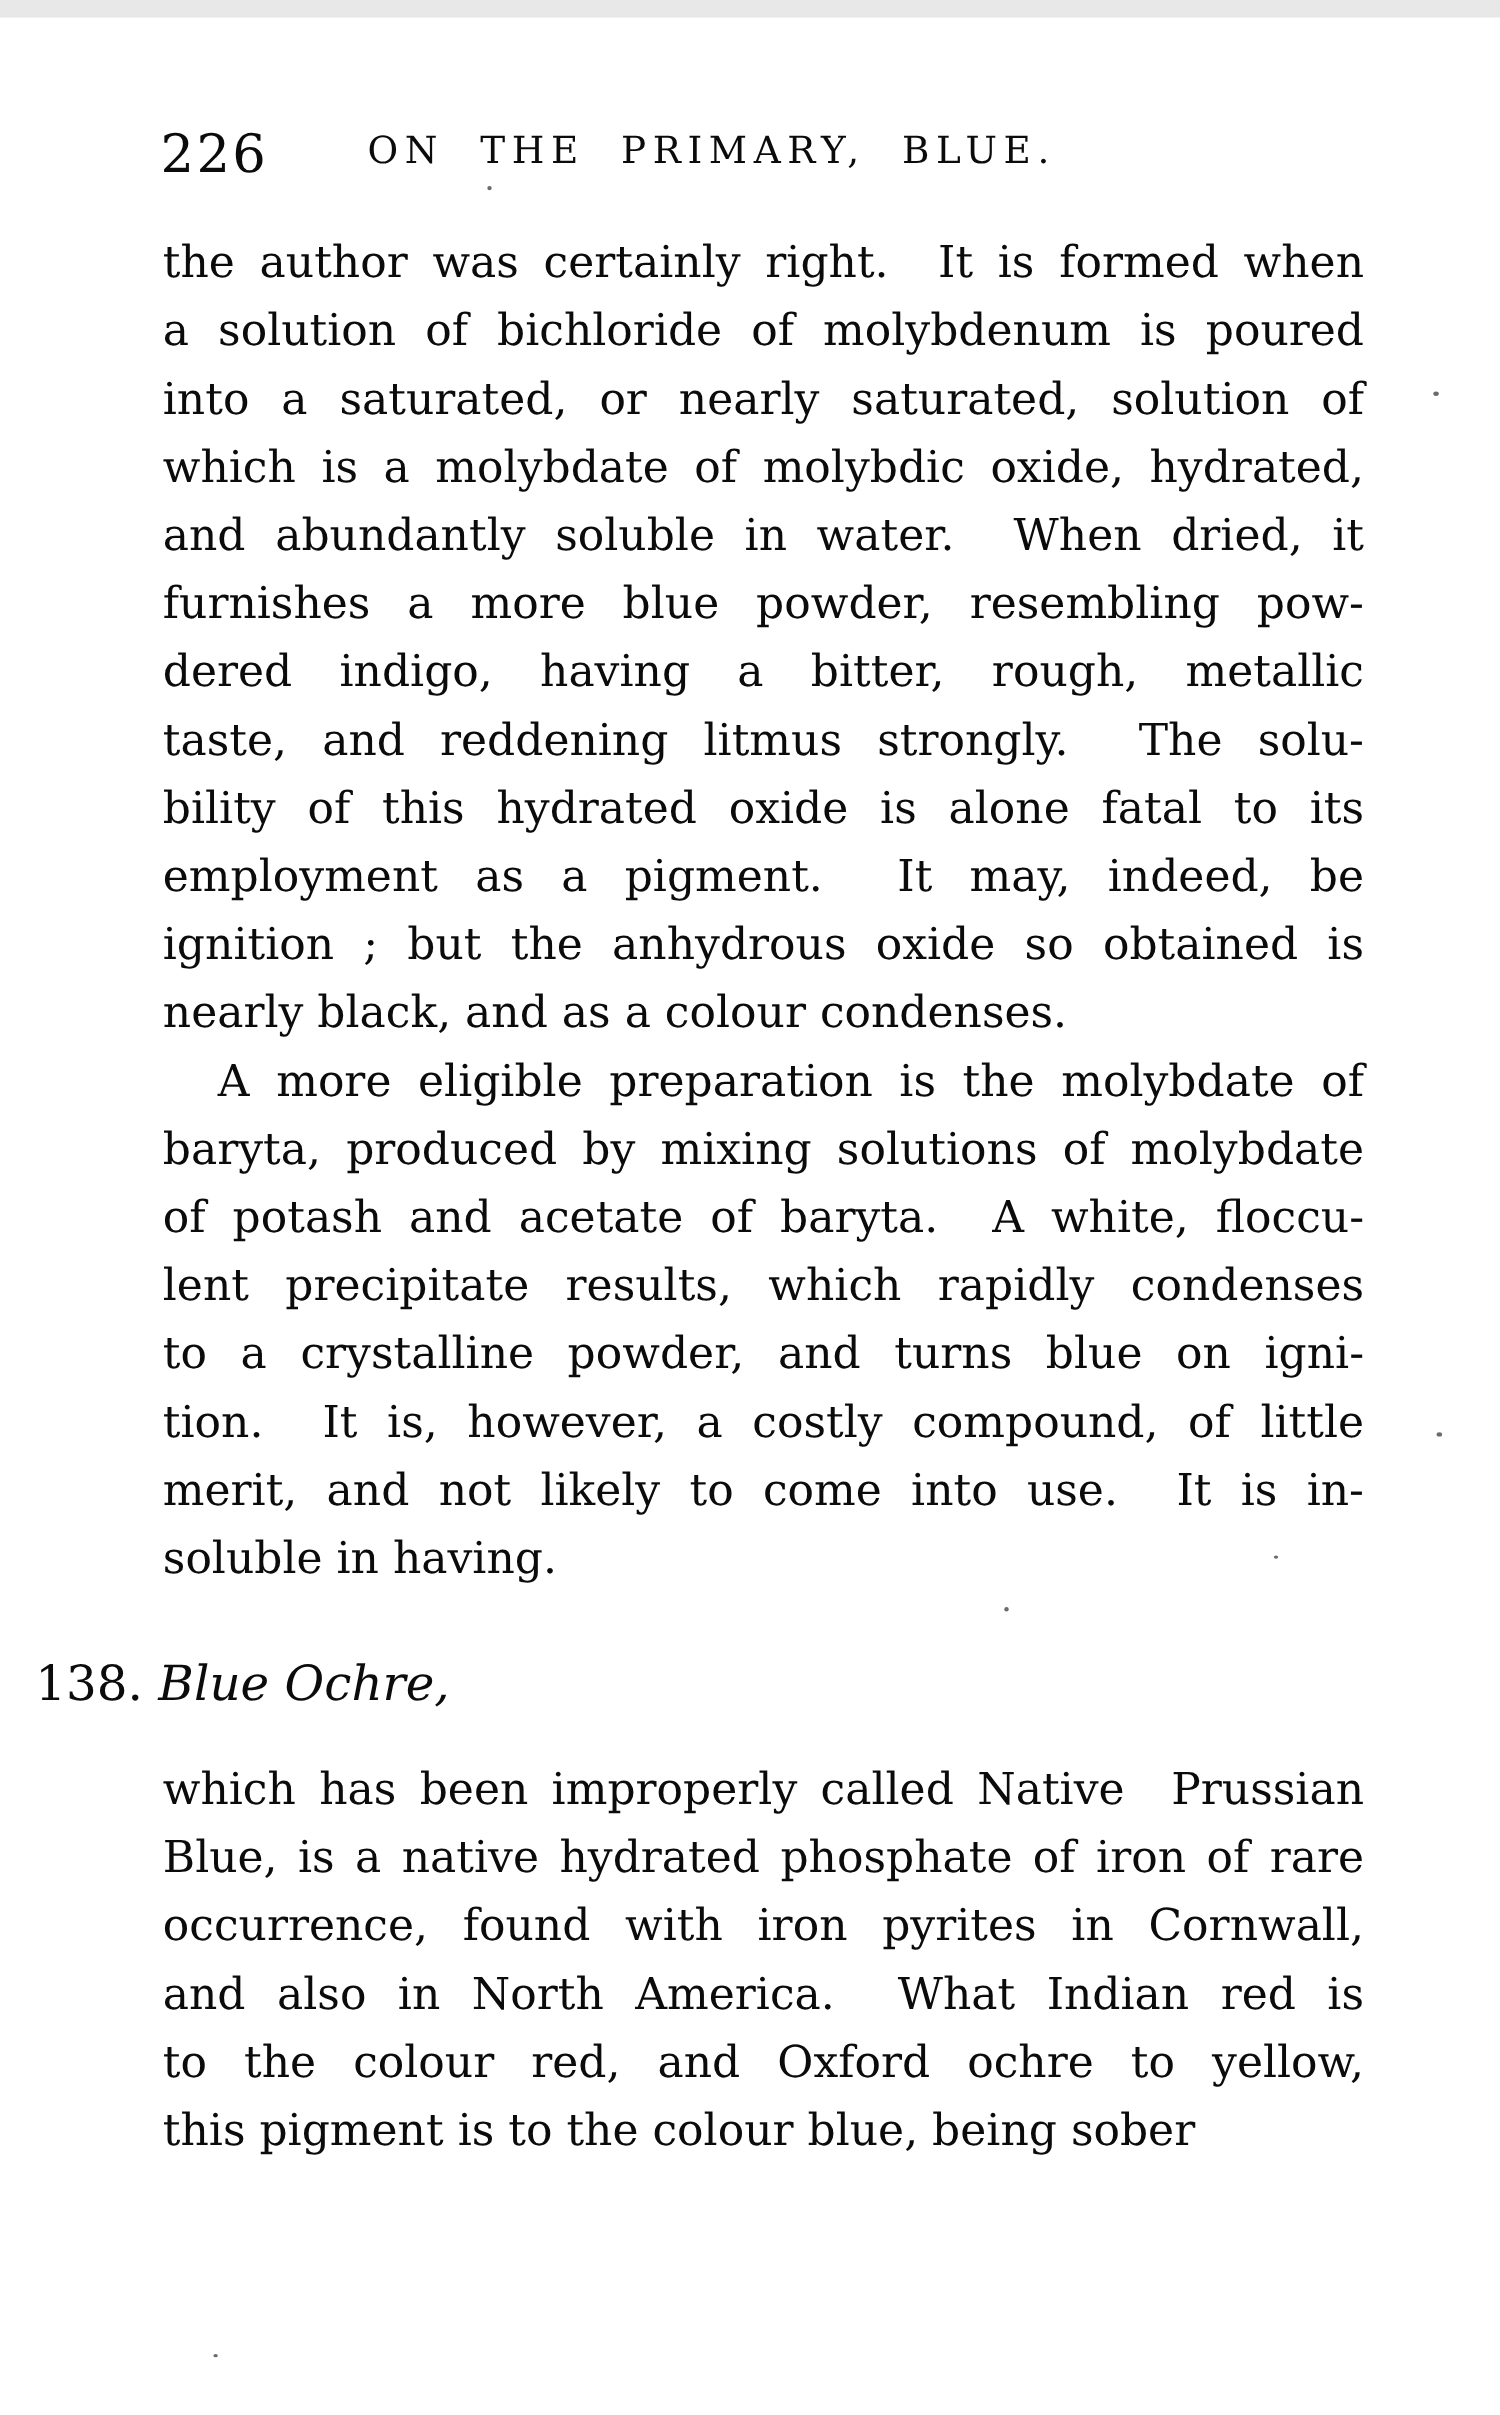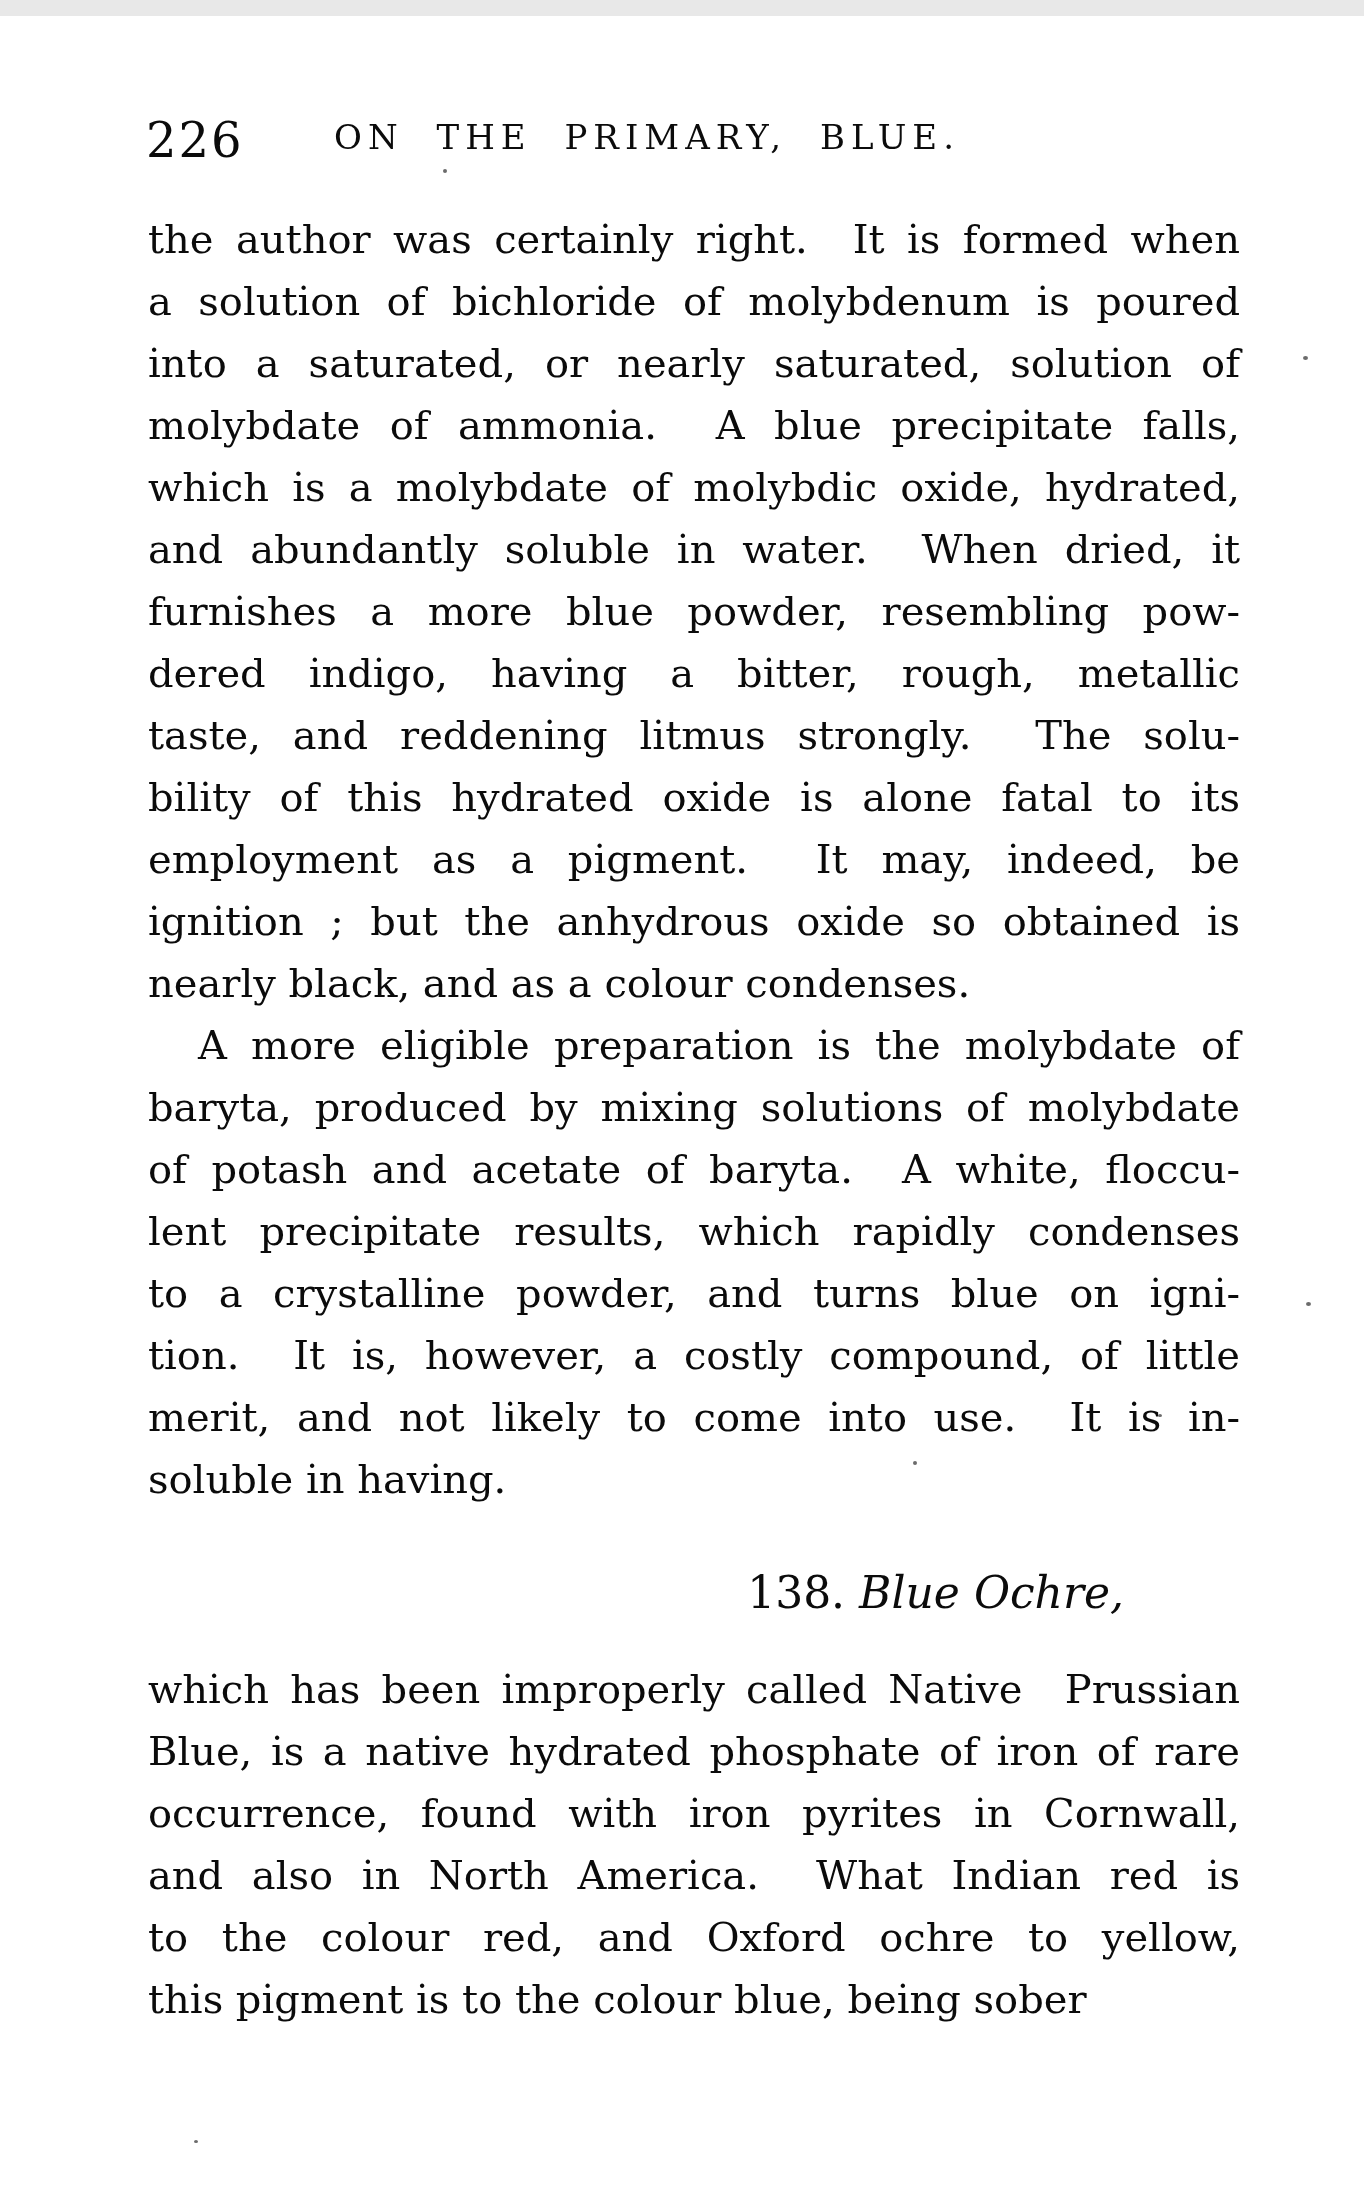--- a/index.html
+++ b/index.html
@@ -45,21 +45,21 @@
     text-align: justify;
     text-align-last: justify;
   }
   .line.last { text-align-last: left; }
   .line.indent { text-indent: 50px; }
   .heading {
     position: relative;
     left: -116px;
     margin-top: 52px;
     margin-bottom: 34px;
-    text-align: right;
+    text-align: left;
     font-size: 44px;
     line-height: 62px;
     white-space: nowrap;
   }
   .heading .it { font-style: italic; }
   .speck {
     position: absolute;
     background: #3a3a3a;
     border-radius: 50%;
     opacity: 0.75;
@@ -74,21 +74,20 @@
 
   <div class="running-title">ON THE PRIMARY, BLUE.</div>
 
   <div class="textblock">
 
     <div>
         <div class="para">
           <div class="line">the author was certainly right.&nbsp; It is formed when</div>
           <div class="line">a solution of bichloride of molybdenum is poured</div>
           <div class="line">into a saturated, or nearly saturated, solution of</div>
-          <div class="line">molybdate of ammonia.&nbsp; A blue precipitate falls,</div>
           <div class="line">which is a molybdate of molybdic oxide, hydrated,</div>
           <div class="line">and abundantly soluble in water.&nbsp; When dried, it</div>
           <div class="line">furnishes a more blue powder, resembling pow-</div>
           <div class="line">dered indigo, having a bitter, rough, metallic</div>
           <div class="line">taste, and reddening litmus strongly.&nbsp; The solu-</div>
           <div class="line">bility of this hydrated oxide is alone fatal to its</div>
           <div class="line">employment as a pigment.&nbsp; It may, indeed, be</div>
           <div class="line">ignition ; but the anhydrous oxide so obtained is</div>
           <div class="line last">nearly black, and as a colour condenses.</div>
         </div>

